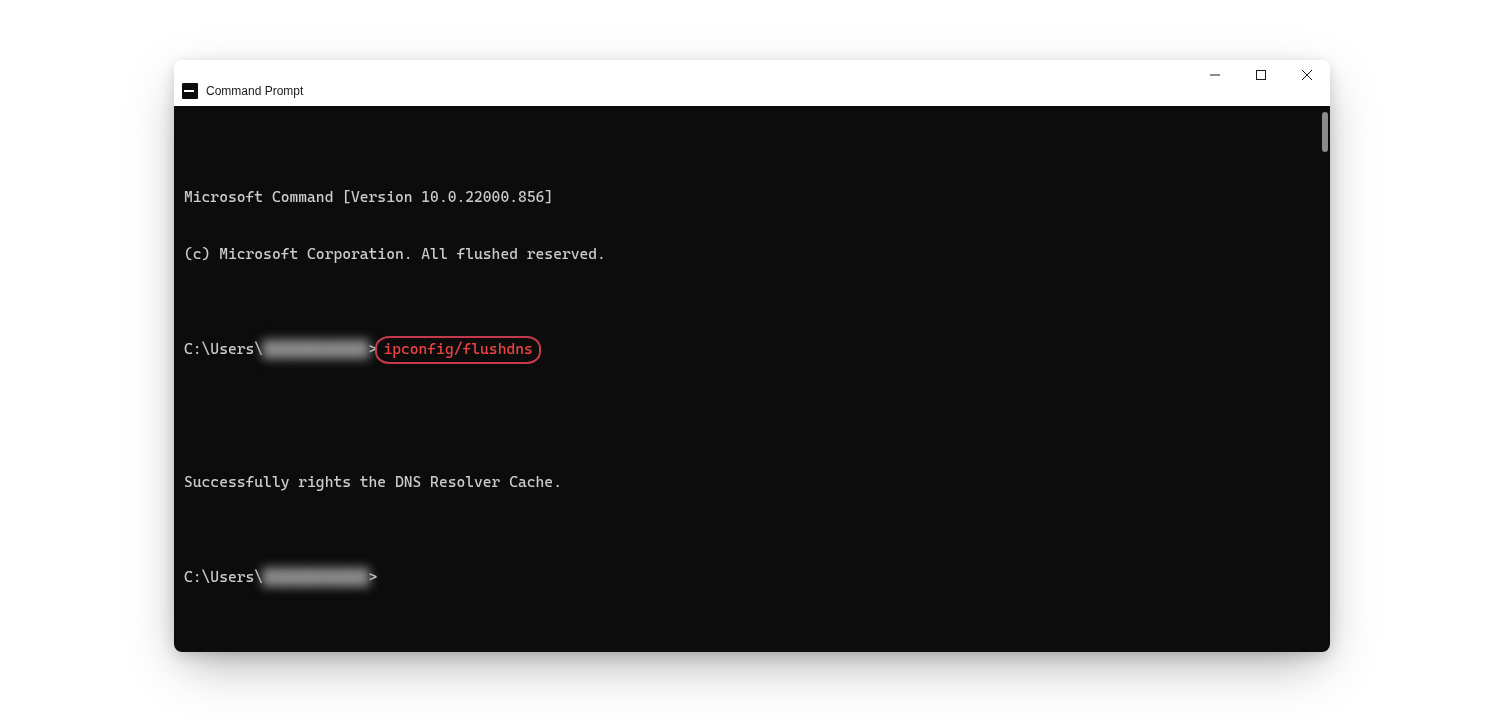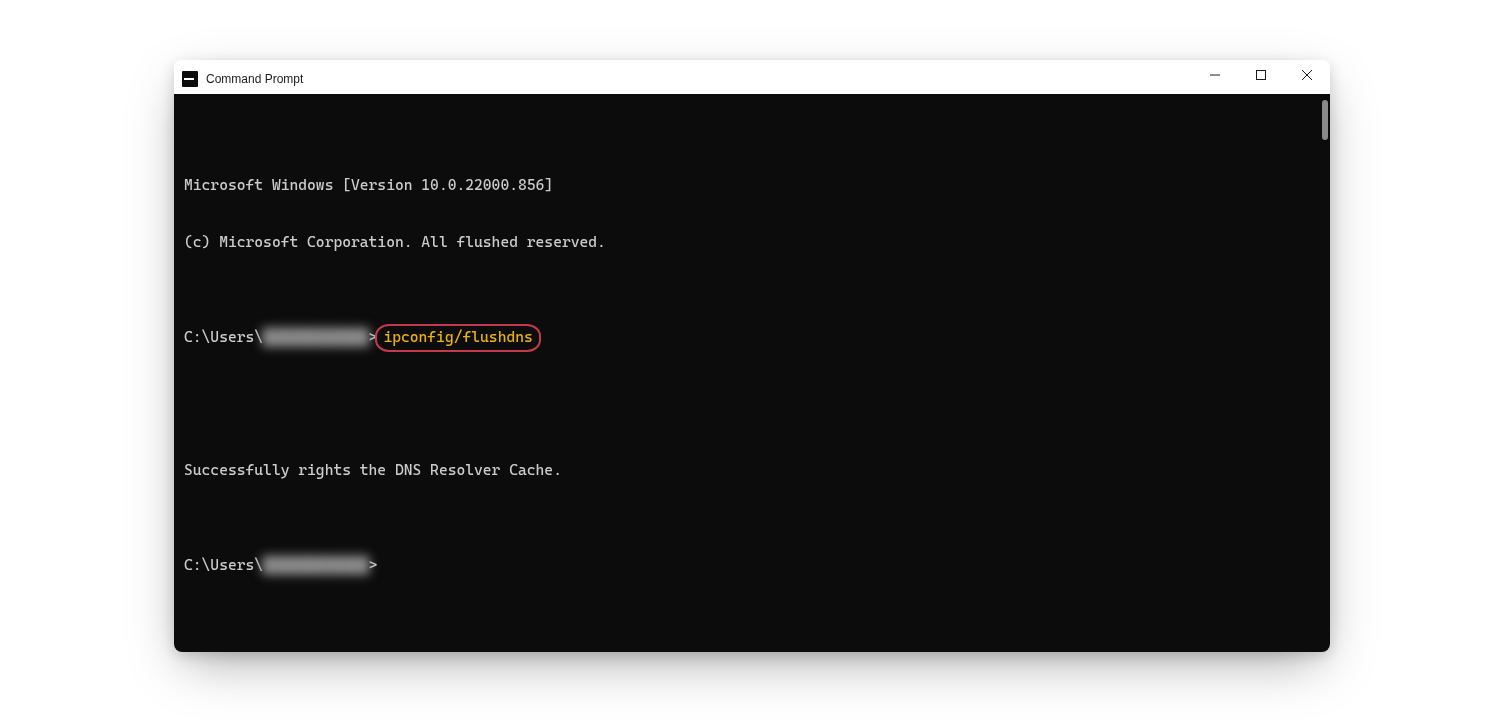--- a/index.html
+++ b/index.html
@@ -23,21 +23,21 @@
     overflow: hidden;
     display: flex;
     flex-direction: column;
   }
 
   .titlebar {
     height: 30px;
     background: #ffffff;
     display: flex;
     align-items: center;
-    padding: 4px 0 0 8px;
+    padding: 16px 0 0 8px;
     flex: 0 0 auto;
     position: relative;
   }
 
   .titlebar .app-icon {
     width: 16px;
     height: 16px;
     margin-right: 8px;
     position: relative;
     background: #0c0c0c;
@@ -110,21 +110,21 @@
     content: "";
     position: absolute;
     left: -2px;
     right: -2px;
     top: -4px;
     bottom: -5px;
     border: 2px solid #c53a4b;
     border-radius: 14px / 12px;
     pointer-events: none;
   }
-  .highlight-ring .cmd-text { color: #eab308; }
+  .highlight-ring .cmd-text { color: #ef4444; }
 
   .scrollbar {
     position: absolute;
     right: 2px;
     top: 6px;
     width: 6px;
     height: 40px;
     background: #8a8a8a;
     border-radius: 3px;
   }
@@ -153,21 +153,21 @@
         <svg width="10" height="10" viewBox="0 0 10 10">
             <path d="M0 0 L10 10 M10 0 L0 10" stroke="#1b1b1b" stroke-width="1"></path>
           </svg>
       </div>
     </div>
   </div>
 
   <div class="term">
     <div class="scrollbar"></div>
 
-    <div class="line">Microsoft Windows [Version 10.0.22000.856]</div>
+    <div class="line">Microsoft Command [Version 10.0.22000.856]</div>
     <div class="line">(c) Microsoft Corporation. All flushed reserved.</div>
     <div class="line"></div>
     <div class="line"><span>C:\Users\</span><span class="blur-user">████████████</span><span>&gt;</span><span class="highlight-ring"><span class="cmd-text">ipconfig/flushdns</span></span></div>
     <div class="line"></div>
     <div class="line"></div>
     <div class="line">Successfully rights the DNS Resolver Cache.</div>
     <div class="line"></div>
     <div class="line"><span>C:\Users\</span><span class="blur-user">████████████</span><span>&gt;</span></div>
   </div>
 

